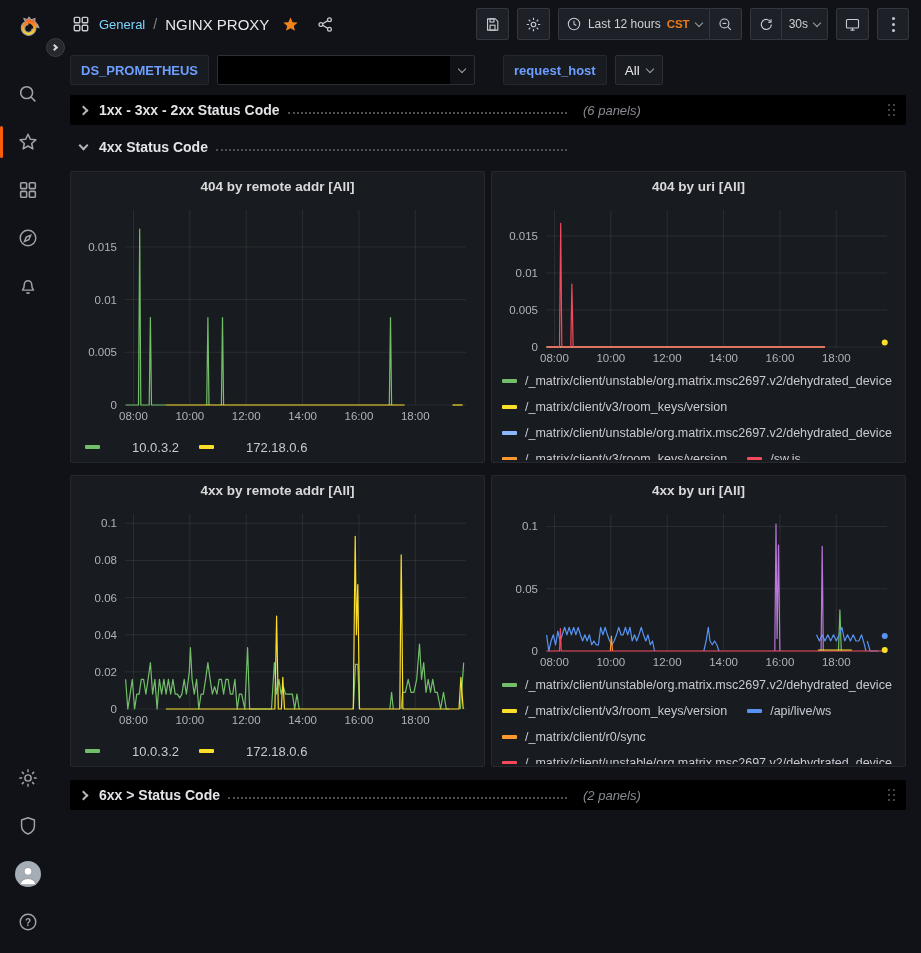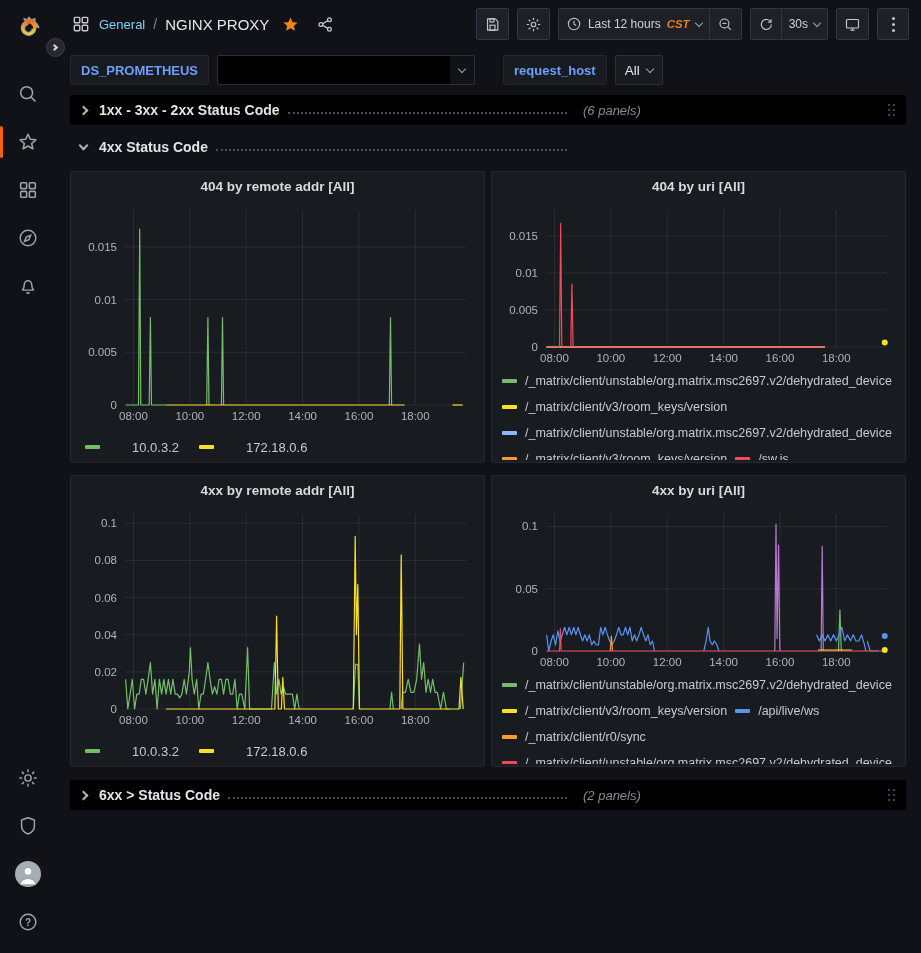--- a/index.html
+++ b/index.html
@@ -35,21 +35,21 @@
     justify-content:center; padding:2px 4px; }
 
   .toolbar { margin-left:auto; display:flex; gap:8px; align-items:center; }
   .tb-btn { height:32px; min-width:32px; padding:0 7px; background:#1d2026; border:1px solid #34373d;
     border-radius:2px; color:#c7c9d1; display:flex; align-items:center; justify-content:center; gap:6px;
     cursor:pointer; font-family:inherit; font-size:13px; }
   .tb-group { display:flex; }
   .tb-group .tb-btn + .tb-btn { border-left:none; border-top-left-radius:0; border-bottom-left-radius:0; }
   .tb-group .tb-btn:first-child { border-top-right-radius:0; border-bottom-right-radius:0; }
   .time-text { color:#d0d1d6; font-size:12px; }
-  .tz-text { color:#eb7b18; font-size:11.5px; font-weight:700;font-style:italic; }
+  .tz-text { color:#eb7b18; font-size:11.5px; font-weight:700; }
   .chev-d { width:6px; height:6px; border-right:1.8px solid #9fa2a8; border-bottom:1.8px solid #9fa2a8;
     transform:rotate(45deg); margin-top:-3px; }
   .kebab { width:3px; height:3px; border-radius:50%; background:#c7c9d1;
     box-shadow:0 -6px 0 #c7c9d1, 0 6px 0 #c7c9d1; }
 
   
   .subbar { height:44px; display:flex; align-items:center; gap:8px; padding:0 15px; }
   .var-label { height:30px; display:flex; align-items:center; padding:0 10px; background:#181b20;
     border:1px solid #25272d; border-radius:2px; color:#6e9fff; font-size:13px; font-weight:600; }
   .var-select { height:30px; width:258px; background:#111217; border:1px solid #2c2f36; border-radius:2px;
@@ -78,21 +78,21 @@
   
   .panel-grid { display:grid; grid-template-columns:1fr 1fr; column-gap:6px; row-gap:12px; margin-bottom:13px; }
   .panel { height:292px; background:#181b1f; border:1px solid #26282e; border-radius:2px;
     display:flex; flex-direction:column; overflow:hidden; padding:0 8px; }
   .panel-title { height:30px; line-height:30px; text-align:center; font-size:13.5px; font-weight:600;
     color:#d8d9da; white-space:nowrap; cursor:pointer; }
   .chart-wrap { width:100%; }
   .chart-wrap svg { display:block; }
   .legend-inline { display:flex; gap:20px; align-items:center; height:30px; margin-top:auto; padding-left:6px; }
   .legend-wrap { height:92px; overflow:hidden; padding-left:2px; line-height:26px; }
-  .leg-item { display:inline-flex; align-items:center; margin-right:8px; white-space:nowrap;
+  .leg-item { display:inline-flex; align-items:center; margin-right:20px; white-space:nowrap;
     cursor:pointer; vertical-align:top; height:26px; }
   .legend-inline .leg-item { margin-right:0; height:auto;gap:24px; }
   .leg-swatch { width:15px; height:4px; border-radius:1px; margin-right:8px; flex:0 0 auto; }
   .leg-label { font-size:12.5px; color:#c8c9d4; }
   .legend-inline .leg-label { font-size:13px; }
 </style>
 </head>
 <body>
 
 <div class="app">

